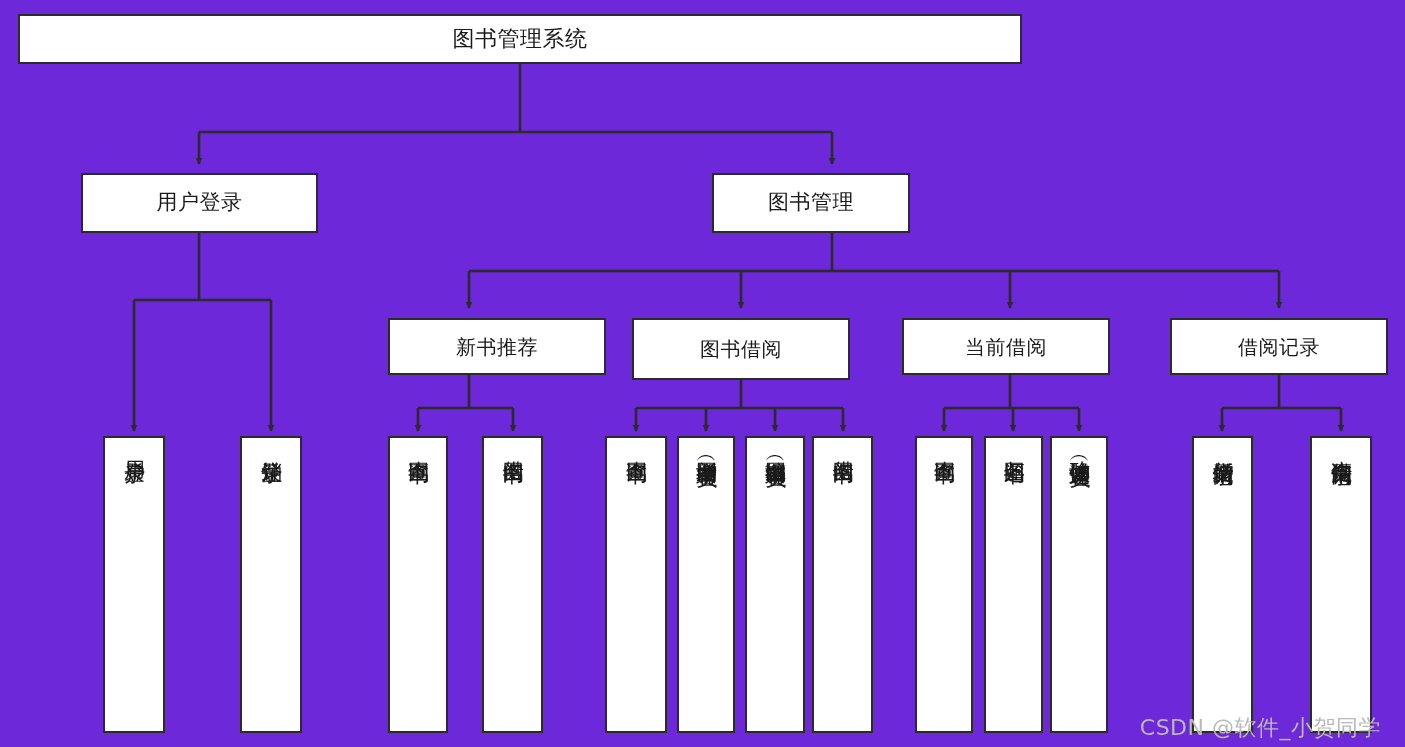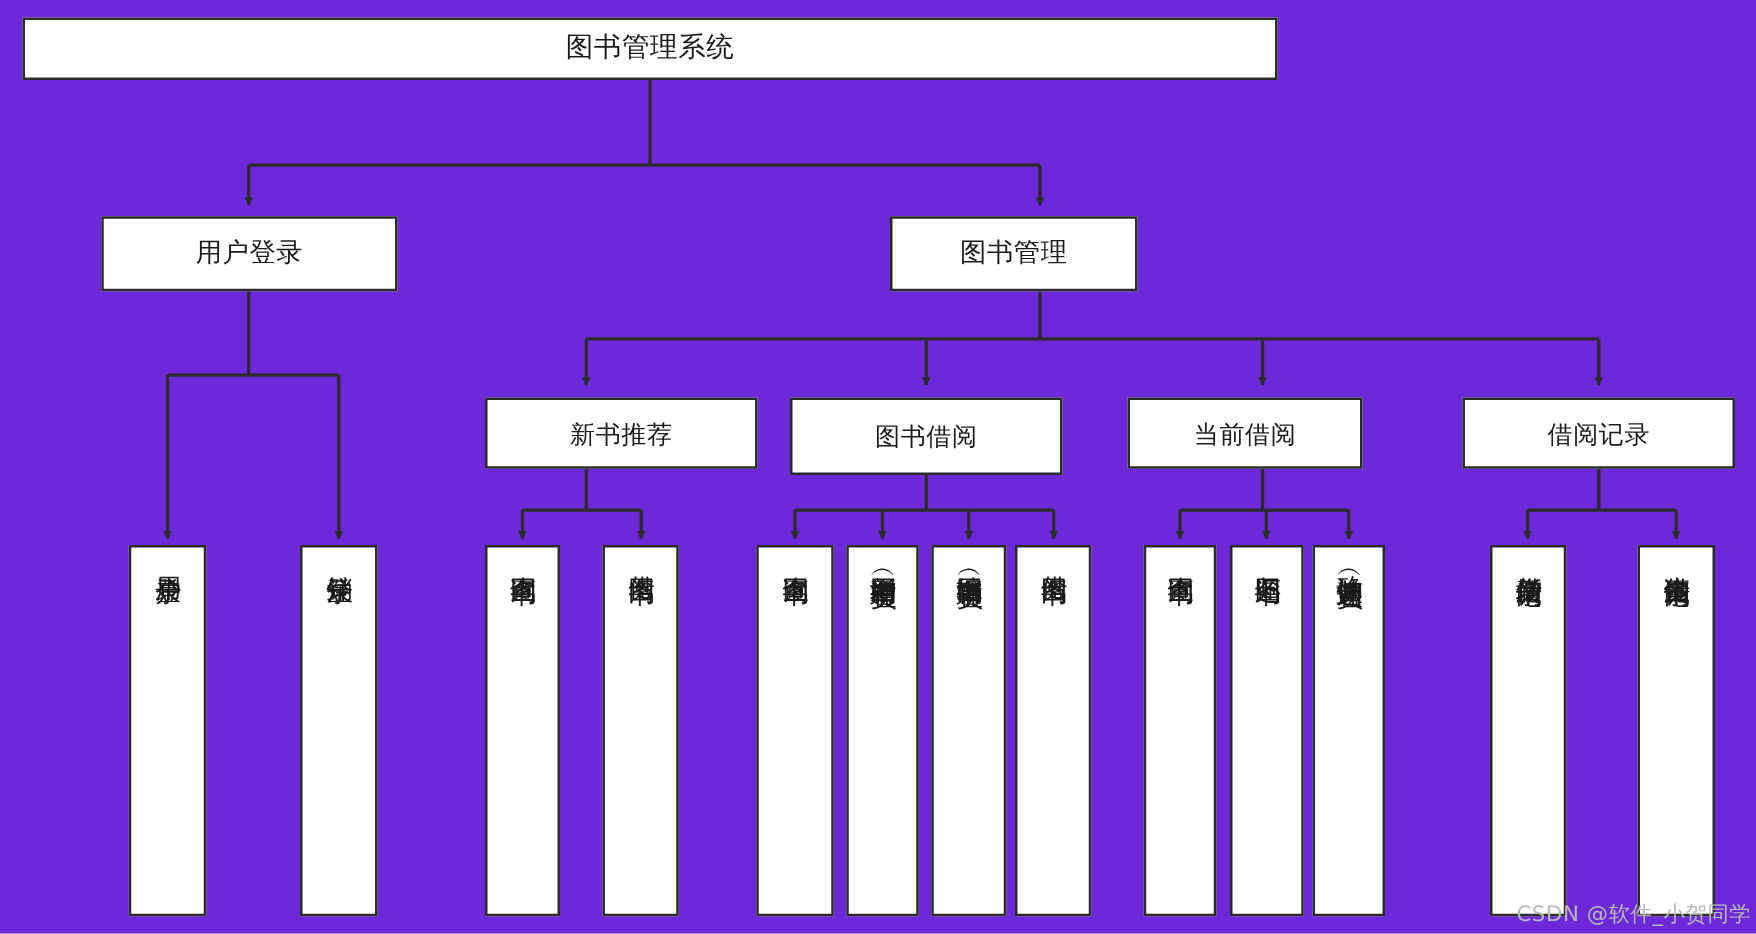--- a/index.html
+++ b/index.html
@@ -57,23 +57,23 @@
     line-height: 1.12;
     letter-spacing: 1px;
     white-space: nowrap;
   }
   .leaf-pad-top { padding-top: 60px; }
   .leaf-pad-top-mid { padding-top: 36px; }
   .leaf-pad-top-none { padding-top: 4px; }
 
   #watermark {
     position: absolute;
-    right: 4px;
+    right: 24px;
     bottom: 4px;
-    font-size: 17px;
+    font-size: 22px;
     color: #b9b9b9;
     white-space: nowrap;
     letter-spacing: 0.5px;
   }
 </style>
 </head>
 <body>
 
 <div id="diagram-root">
 
@@ -137,21 +137,21 @@
   <div class="node-box level2" style="left:712px; top:173px; width:198px; height:60px;">
     <span class="node-label-h">图书管理</span>
   </div>
 
   <div class="node-box level3" style="left:360px; top:318px; width:218px; height:57px;margin-left:28px;">
     <span class="node-label-h">新书推荐</span>
   </div>
   <div class="node-box level3" style="left:632px; top:318px; width:218px; height:62px;">
     <span class="node-label-h">图书借阅</span>
   </div>
-  <div class="node-box level3" style="left:902px; top:318px; width:188px; height:57px;">
+  <div class="node-box level3" style="left:902px; top:318px; width:208px; height:57px;">
     <span class="node-label-h">当前借阅</span>
   </div>
   <div class="node-box level3" style="left:1170px; top:318px; width:218px; height:57px;text-align:center;">
     <span class="node-label-h">借阅记录</span>
   </div>
 
   <div class="node-box leaf leaf-pad-top" style="left:103px; top:436px; width:62px; height:297px;">
     <span class="node-label-v">用户登录</span>
   </div>
   <div class="node-box leaf leaf-pad-top" style="left:240px; top:436px; width:62px; height:297px;">

